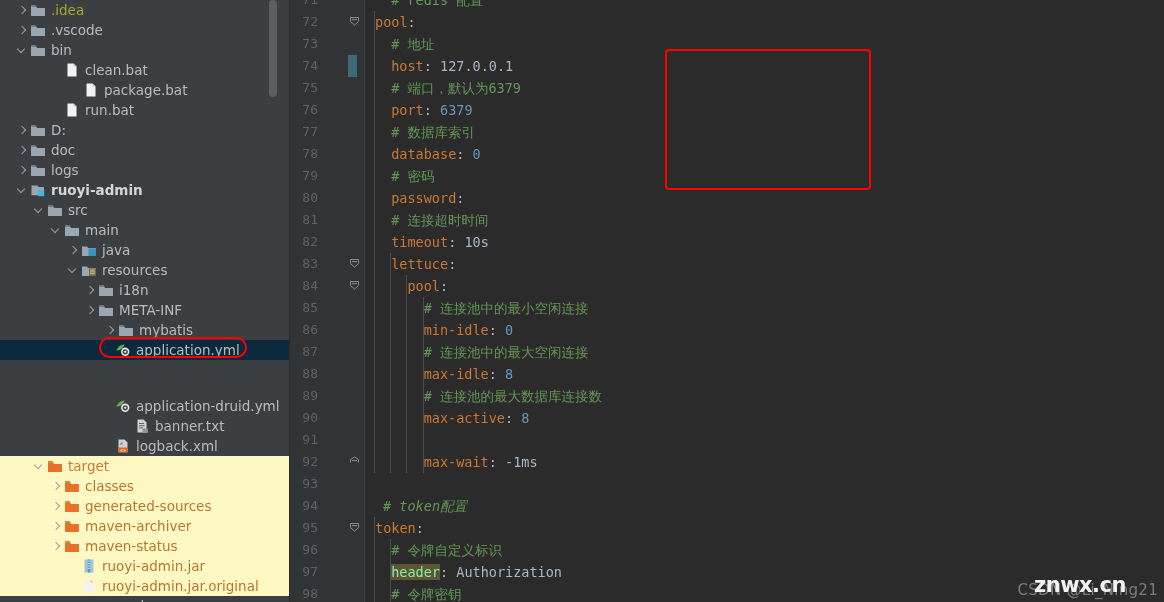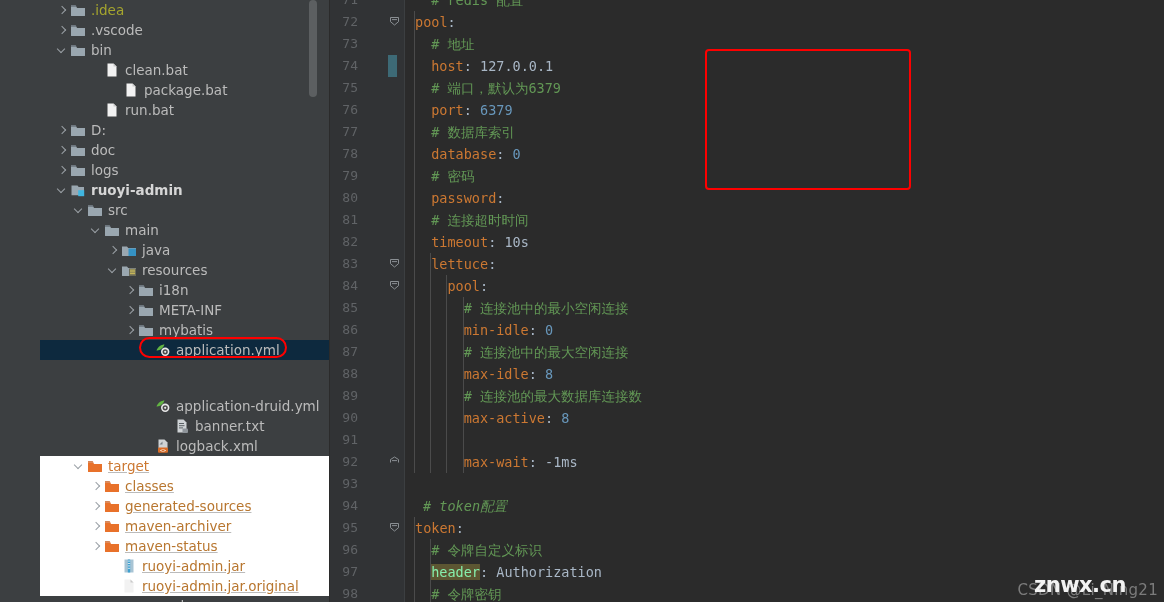--- a/index.html
+++ b/index.html
@@ -2,40 +2,40 @@
 <html><head>
 <meta charset="utf-8">
 <style>
   * { box-sizing: border-box; margin: 0; padding: 0; }
   html, body {
     width: 1164px; height: 602px;
     background: #3c3f41;
     font-family: "DejaVu Sans", "Liberation Sans", sans-serif;
     overflow: hidden;
   }
-  #app { position: relative; width: 1164px; height: 602px; display: flex; padding-left: 40px; }
+  #app { position: relative; width: 1164px; height: 602px; display: flex; }
 
   
   #sidebar {
     position: relative;
     width: 290px; height: 602px;
     background: #3c3f41;
     overflow: hidden;
     flex: 0 0 290px;
   }
   .tree-row {
     position: relative;
     height: 20px;
     display: flex;
     align-items: center;
     white-space: nowrap;
     font-size: 13.5px;
     color: #bbbbbb;
   }
-  .tree-row.excluded-bg { background: #ffffff; text-decoration: underline; }
+  .tree-row.excluded-bg { background: #fef9c3; }
   .tree-row.selected { background: #0d293e; }
   .arrow {
     width: 13px; height: 13px;
     flex: 0 0 13px;
     position: relative;
     margin-right: 1px;
   }
   .arrow.collapsed::before,
   .arrow.expanded::before {
     content: "";
@@ -352,21 +352,21 @@
         <div class="tree-row" style="padding-left: 84px;">
           <span class="arrow collapsed"></span>
           <span class="ic">
             <svg xmlns="http://www.w3.org/2000/svg" width="16" height="16" viewBox="0 0 16 16">
               <path d="M1 4.5h5l1.2 1.6H15v7.4a.6.6 0 0 1-.6.6H1.6a.6.6 0 0 1-.6-.6z" fill="#9aa7b0"></path>
               <path d="M1 3.2h4.6l1.1 1.4H1z" fill="#7e8a93"></path>
             </svg>
           </span>
           <span class="label ">META-INF</span>
         </div>
-        <div class="tree-row" style="padding-left: 84px;">
+        <div class="tree-row" style="padding-left: 84px; margin-left: 20px;">
           <span class="arrow collapsed"></span>
           <span class="ic">
             <svg xmlns="http://www.w3.org/2000/svg" width="16" height="16" viewBox="0 0 16 16">
               <path d="M1 4.5h5l1.2 1.6H15v7.4a.6.6 0 0 1-.6.6H1.6a.6.6 0 0 1-.6-.6z" fill="#9aa7b0"></path>
               <path d="M1 3.2h4.6l1.1 1.4H1z" fill="#7e8a93"></path>
             </svg>
           </span>
           <span class="label ">mybatis</span>
         </div>
         <div class="tree-row selected" style="padding-left: 101px;">

